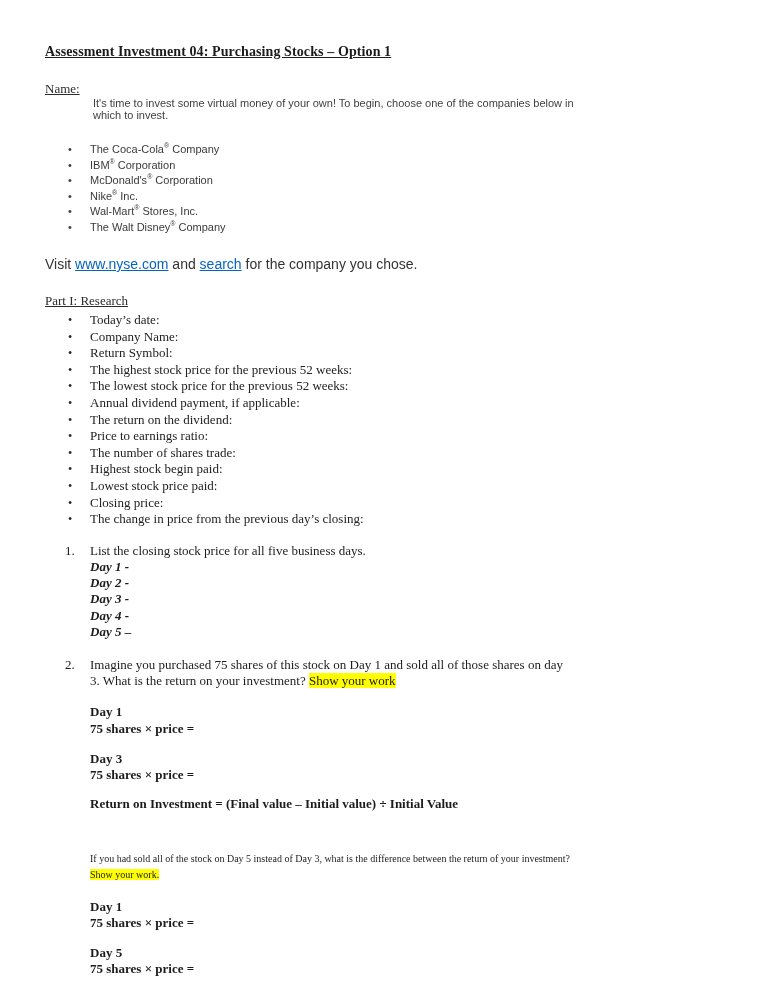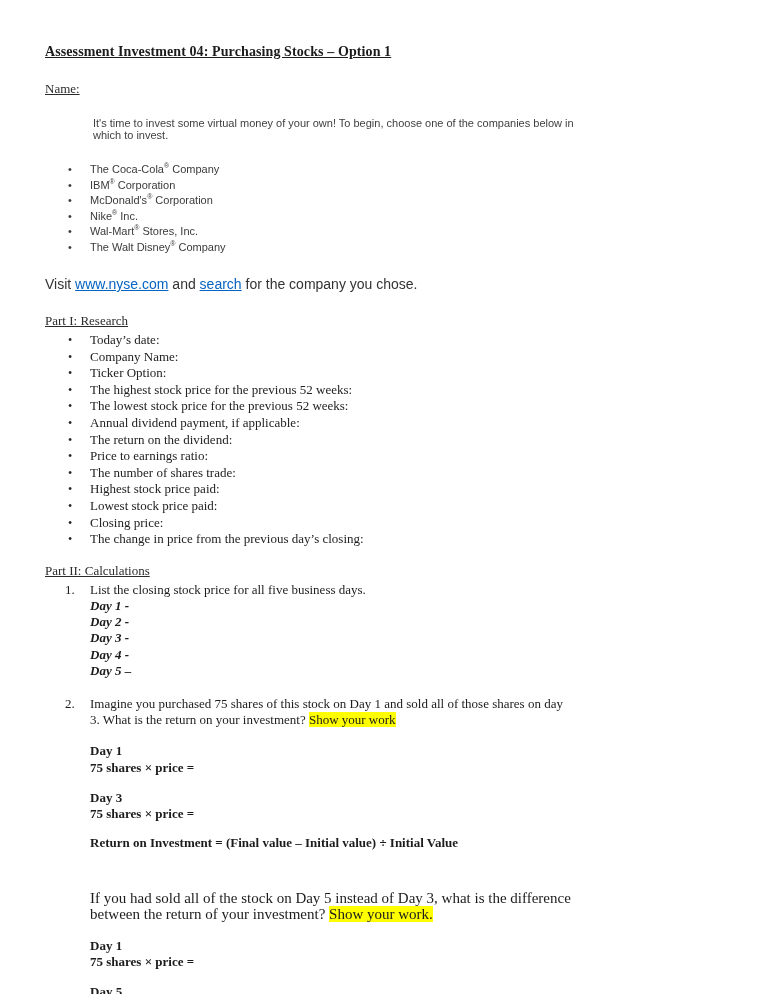--- a/index.html
+++ b/index.html
@@ -19,21 +19,20 @@
   .doc-title {
     font-size: 14px;
     font-weight: bold;
     text-decoration: underline;
     margin-bottom: 21px;
     letter-spacing: 0.1px;
   }
   .name-label {
     font-size: 13px;
     text-decoration: underline;
-    margin-bottom: 20px;
     color: #2b2b2b;
   }
   .intro {
     font-size: 11px;
     color: #3f3f3f;
     margin-bottom: 21px;
     margin-left: 48px;
   }
 
   ul.bullet-list { list-style: none; }
@@ -105,21 +104,21 @@
   .roi-line {
     margin-left: 45px;
     margin-top: 13px;
     font-size: 13px;
     font-weight: bold;
   }
 
   .followup {
     margin-left: 45px;
     margin-top: 39px;
-    font-size: 15px;
+    font-size: 10px;
     line-height: 16.2px;
     max-width: 633px;
   }
 </style>
 </head>
 <body>
 
 <div class="page">
 
   <div class="doc-title">Assessment Investment 04: Purchasing Stocks – Option 1</div>
@@ -137,34 +136,33 @@
       <li>The Walt Disney<sup>®</sup> Company</li>
     </ul>
 
   <div class="visit-line sans"><span>Visit </span><a>www.nyse.com</a><span> and </span><a>search</a><span> for the company you chose.</span></div>
 
   <div class="part-heading">Part I: Research</div>
 
   <ul class="bullet-list research">
       <li>Today’s date:</li>
       <li>Company Name:</li>
-      <li>Ticker Option:</li>
+      <li>Return Symbol:</li>
       <li>The highest stock price for the previous 52 weeks:</li>
       <li>The lowest stock price for the previous 52 weeks:</li>
       <li>Annual dividend payment, if applicable:</li>
       <li>The return on the dividend:</li>
       <li>Price to earnings ratio:</li>
       <li>The number of shares trade:</li>
-      <li>Highest stock price paid:</li>
+      <li>Highest stock begin paid:</li>
       <li>Lowest stock price paid:</li>
       <li>Closing price:</li>
       <li>The change in price from the previous day’s closing:</li>
     </ul>
 
-  <div class="part-heading">Part II: Calculations</div>
 
   <div class="calc-item">
     <div class="calc-number">1.</div>
     <div class="calc-body">
       <div>List the closing stock price for all five business days.</div>
       <ul class="days-list">
           <li>Day 1 -</li>
           <li>Day 2 -</li>
           <li>Day 3 -</li>
           <li>Day 4 -</li>

